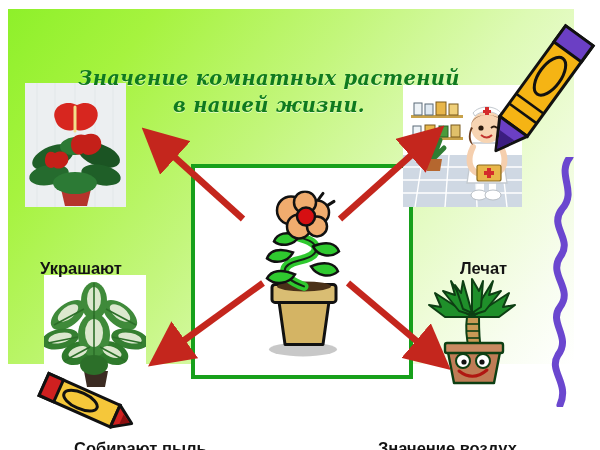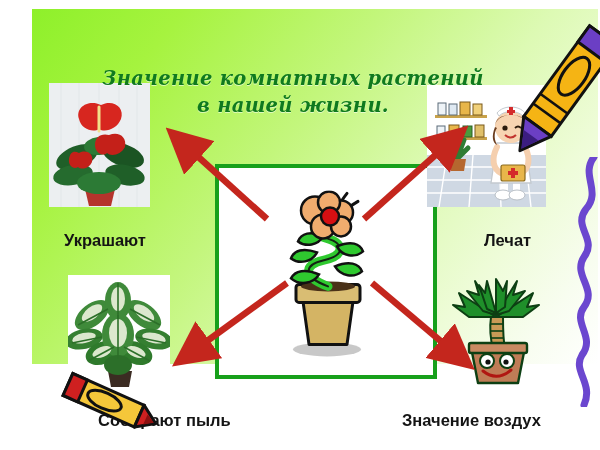--- a/index.html
+++ b/index.html
@@ -8,21 +8,21 @@
     background:#ffffff;
     font-family:"Liberation Sans", sans-serif;
   }
   #slide{
     position:absolute;left:0;top:0;width:600px;height:450px;
     background:#ffffff;
     overflow:hidden;
   }
   
   #board{
-    position:absolute;left:32px;top:9px;width:566px;height:355px;
+    position:absolute;left:8px;top:9px;width:566px;height:355px;
     background:
       linear-gradient(128deg,
         #8ef02a 0%,
         #a6f33f 18%,
         #c3f67c 42%,
         #ddfab4 62%,
         #eefcd8 78%,
         #f8fdf0 90%,
         #ffffff 100%);
   }
@@ -63,20 +63,21 @@
 
   
   .label{
     position:absolute;
     font-family:"Liberation Sans", sans-serif;
     font-weight:bold;
     font-size:16.5px;
     color:#141414;
     white-space:nowrap;
     z-index:25;
+    margin-top:28px;
   }
   #lbl-decorate{left:32px;top:222px;}
   #lbl-heal{left:452px;top:222px;}
   #lbl-dust{left:66px;top:402px;}
   #lbl-air{left:370px;top:402px;}
 
   
   #crayon-top{position:absolute;left:470px;top:5px;z-index:40;}
   #crayon-bottom{position:absolute;left:18px;top:358px;z-index:40;}
   #squiggle{position:absolute;left:536px;top:148px;z-index:35;}

